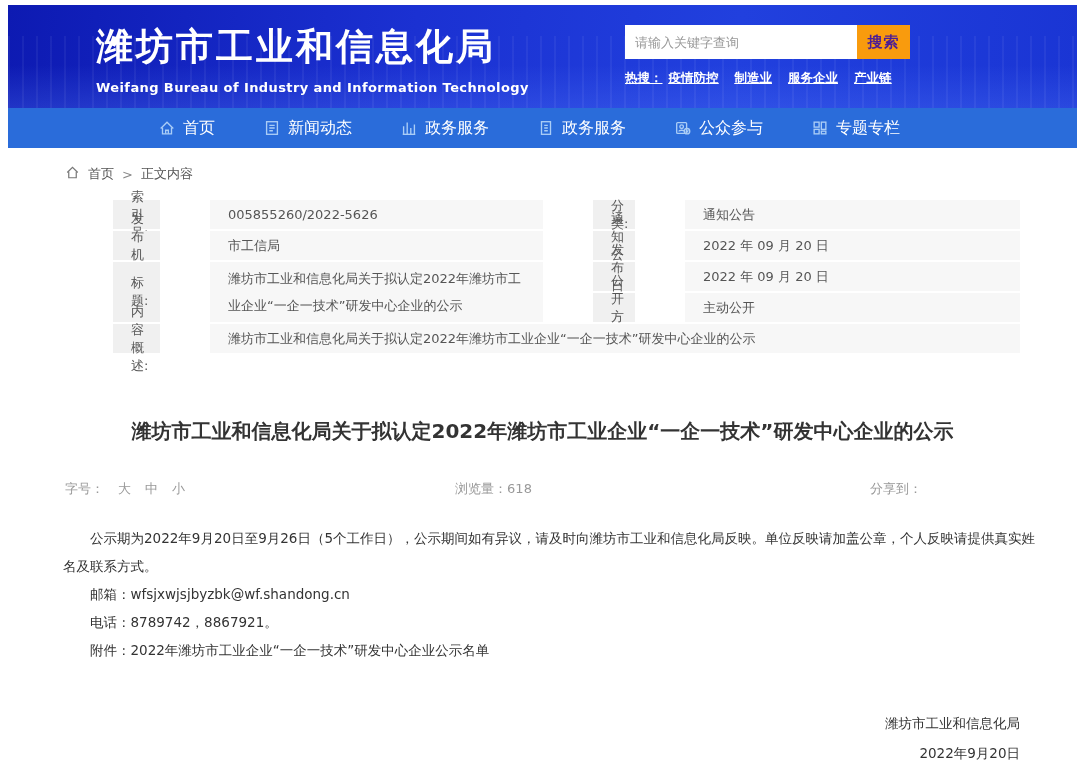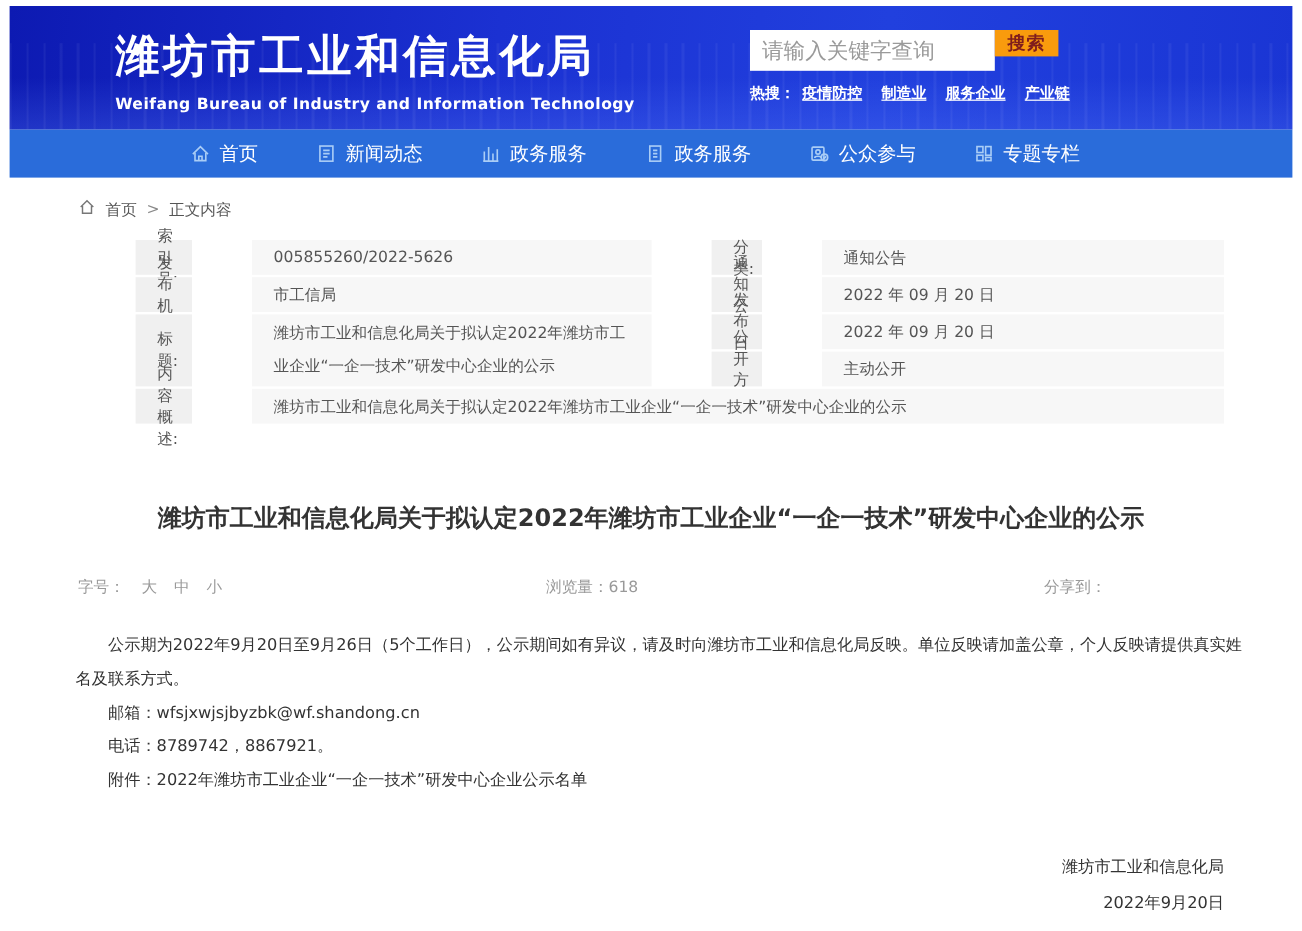--- a/index.html
+++ b/index.html
@@ -17,29 +17,29 @@
     background:repeating-linear-gradient(90deg, rgba(255,255,255,.05) 0 2px, transparent 2px 14px),
                linear-gradient(0deg, rgba(90,130,255,.25), transparent 60%);
     pointer-events:none;
   }
   .brand { position:absolute; left:88px; top:17px; color:#fff; z-index:2; }
   .brand-title { font-size:37px; font-weight:bold; letter-spacing:3px; }
   .brand-sub { font-size:13px; font-weight:bold; letter-spacing:.4px; margin-top:8px; }
   .header-right { position:absolute; left:617px; top:20px; z-index:3; }
   .search-row { display:flex; }
   .search-input {
-    width:204px; height:34px; border:none; outline:none; background:#fff;
-    padding:0 10px; font-size:18px; color:#333;
+    width:232px; height:34px; border:none; outline:none; background:#fff;
+    padding:0 10px; font-size:13px; color:#333;
   }
   .search-input::placeholder { color:#9a9a9a; }
   .search-btn {
-    width:53px; height:22px; border:none; background:#f99b0d; color:#7f1d1d;
+    width:53px; height:34px; border:none; background:#f99b0d; color:#4c1d95;
     font-size:15px; font-weight:bold; cursor:pointer; letter-spacing:1px;
   }
-  .hot-row { margin-top:11px; font-size:12.5px; font-weight:bold; color:#fff; }
+  .hot-row { margin-top:11px; font-size:12.5px; font-weight:bold; color:#fff;text-decoration:underline; }
   .hot-row a { color:#fff; text-decoration:underline; margin-right:16px; cursor:pointer; }
   .hot-label { margin-right:6px; }
 
   
   .nav-bar {
     position:absolute; left:8px; top:108px; width:1069px; height:40px;
     background:#2a6cda; display:flex; align-items:center; padding-left:150px; gap:48px;
   }
   .nav-item { display:flex; align-items:center; gap:7px; color:#fff; font-size:16px; cursor:pointer; white-space:nowrap; }
   .nav-item svg { display:block; }

